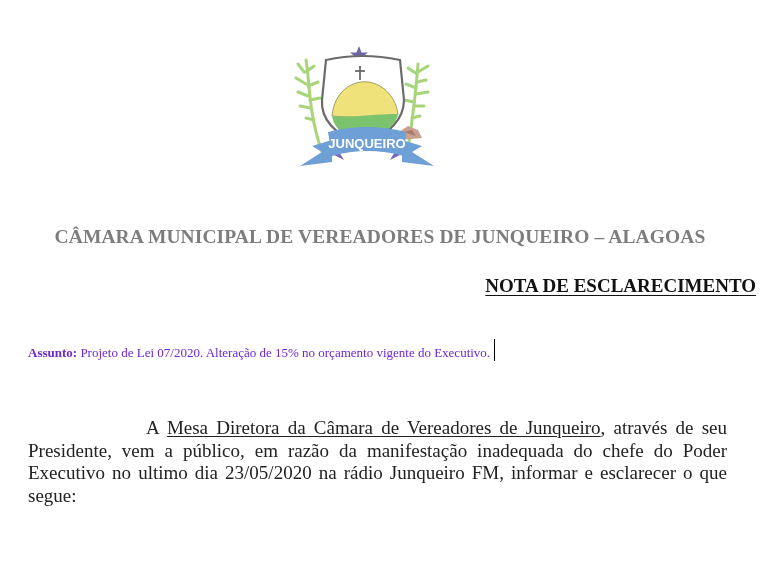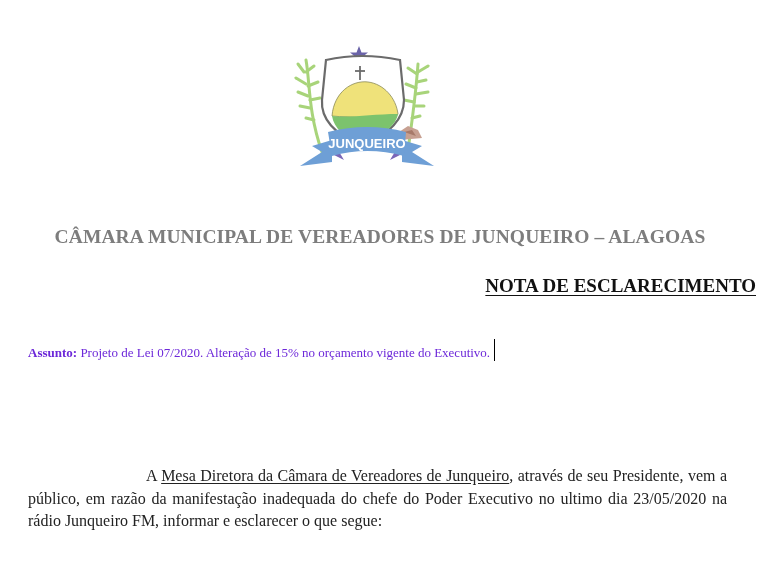--- a/index.html
+++ b/index.html
@@ -67,26 +67,25 @@
       height: 22px;
       background: #000;
       vertical-align: -4px;
       margin-left: 4px;
     }
     .body-para {
       position: absolute;
       left: 28px;
       width: 699px;
       top: 417px;
-      font-size: 16px;
+      font-size: 19px;
       line-height: 22.5px;
       text-align: justify;
       color: #222;
       text-indent: 118px;
-      margin-top: 48px;
     }
     .body-para .u {
       text-decoration: underline;
       text-underline-offset: 2px;
     }
   </style>
 </head>
 <body>
 
 <div class="logo">

